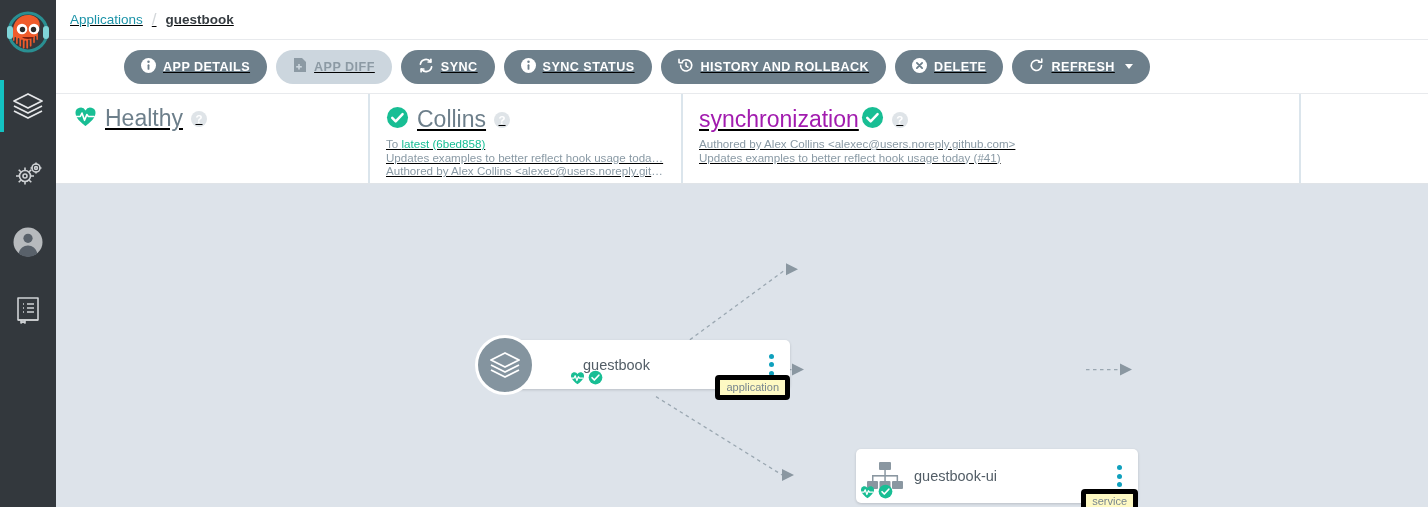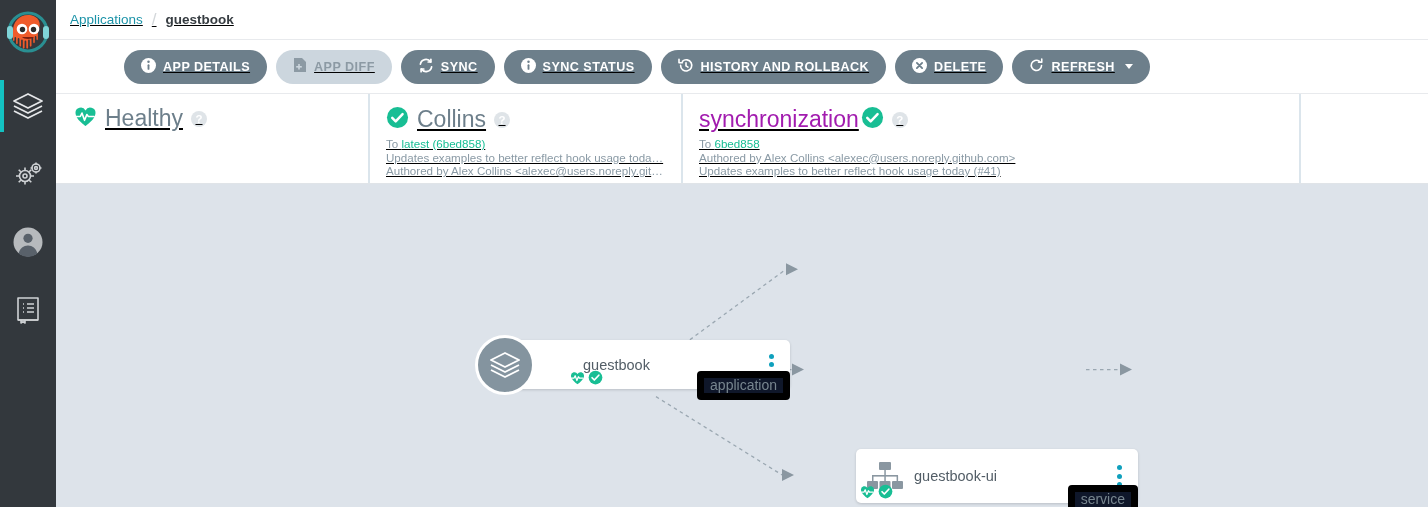--- a/index.html
+++ b/index.html
@@ -122,22 +122,22 @@
 
   .health {
     position: absolute; left: 4px; bottom: 0px;
     display: flex; gap: 3px; align-items: center;
   }
   .tags {
     position: absolute; right: 0px; bottom: -11px;
     display: flex; gap: 4px; align-items: center;
   }
   .tag {
-    border: 7px solid #000000; background: #0f172a; color: #78868f;
-    border-radius: 4px; font-size: 14px; padding: 1.5px 6px 2px;
+    border: 5px solid #000000; background: #fef9c3; color: #78868f;
+    border-radius: 4px; font-size: 11px; padding: 1.5px 6px 2px;
     line-height: 12px; white-space: nowrap;
   }
 
   .app-node-circle {
     position: absolute; left: -33px; top: 50%; transform: translateY(-50%);
     width: 60px; height: 60px; border-radius: 50%; background: #84949f;
     border: 3px solid #fff; display: flex; align-items: center;
     justify-content: center;
   }
 </style>
@@ -333,23 +333,20 @@
           <span class="label green">synchronization</span>
           <span style="margin-left:-6px">
             <svg width="23" height="23" viewBox="0 0 24 24">
                 <circle cx="12" cy="12" r="11" fill="#18be94"></circle>
                 <path d="M6.5 12.4l3.6 3.6 7.2-7.6" fill="none" stroke="#fff" stroke-width="2.6" stroke-linecap="round" stroke-linejoin="round"></path>
               </svg>
           </span>
           <span class="qmark">?</span>
         </div>
         <div class="st-lines">
-          <div class="st-line">
-            <span>To </span><a>6bed858</a>
-          </div>
           <div class="st-line">Authored by Alex Collins &lt;alexec@users.noreply.github.com&gt;</div>
           <div class="st-line">Updates examples to better reflect hook usage today (#41)</div>
         </div>
       </div>
 
       <div class="st-panel st-p4"></div>
     </div>
 
     <div class="graph">
 

